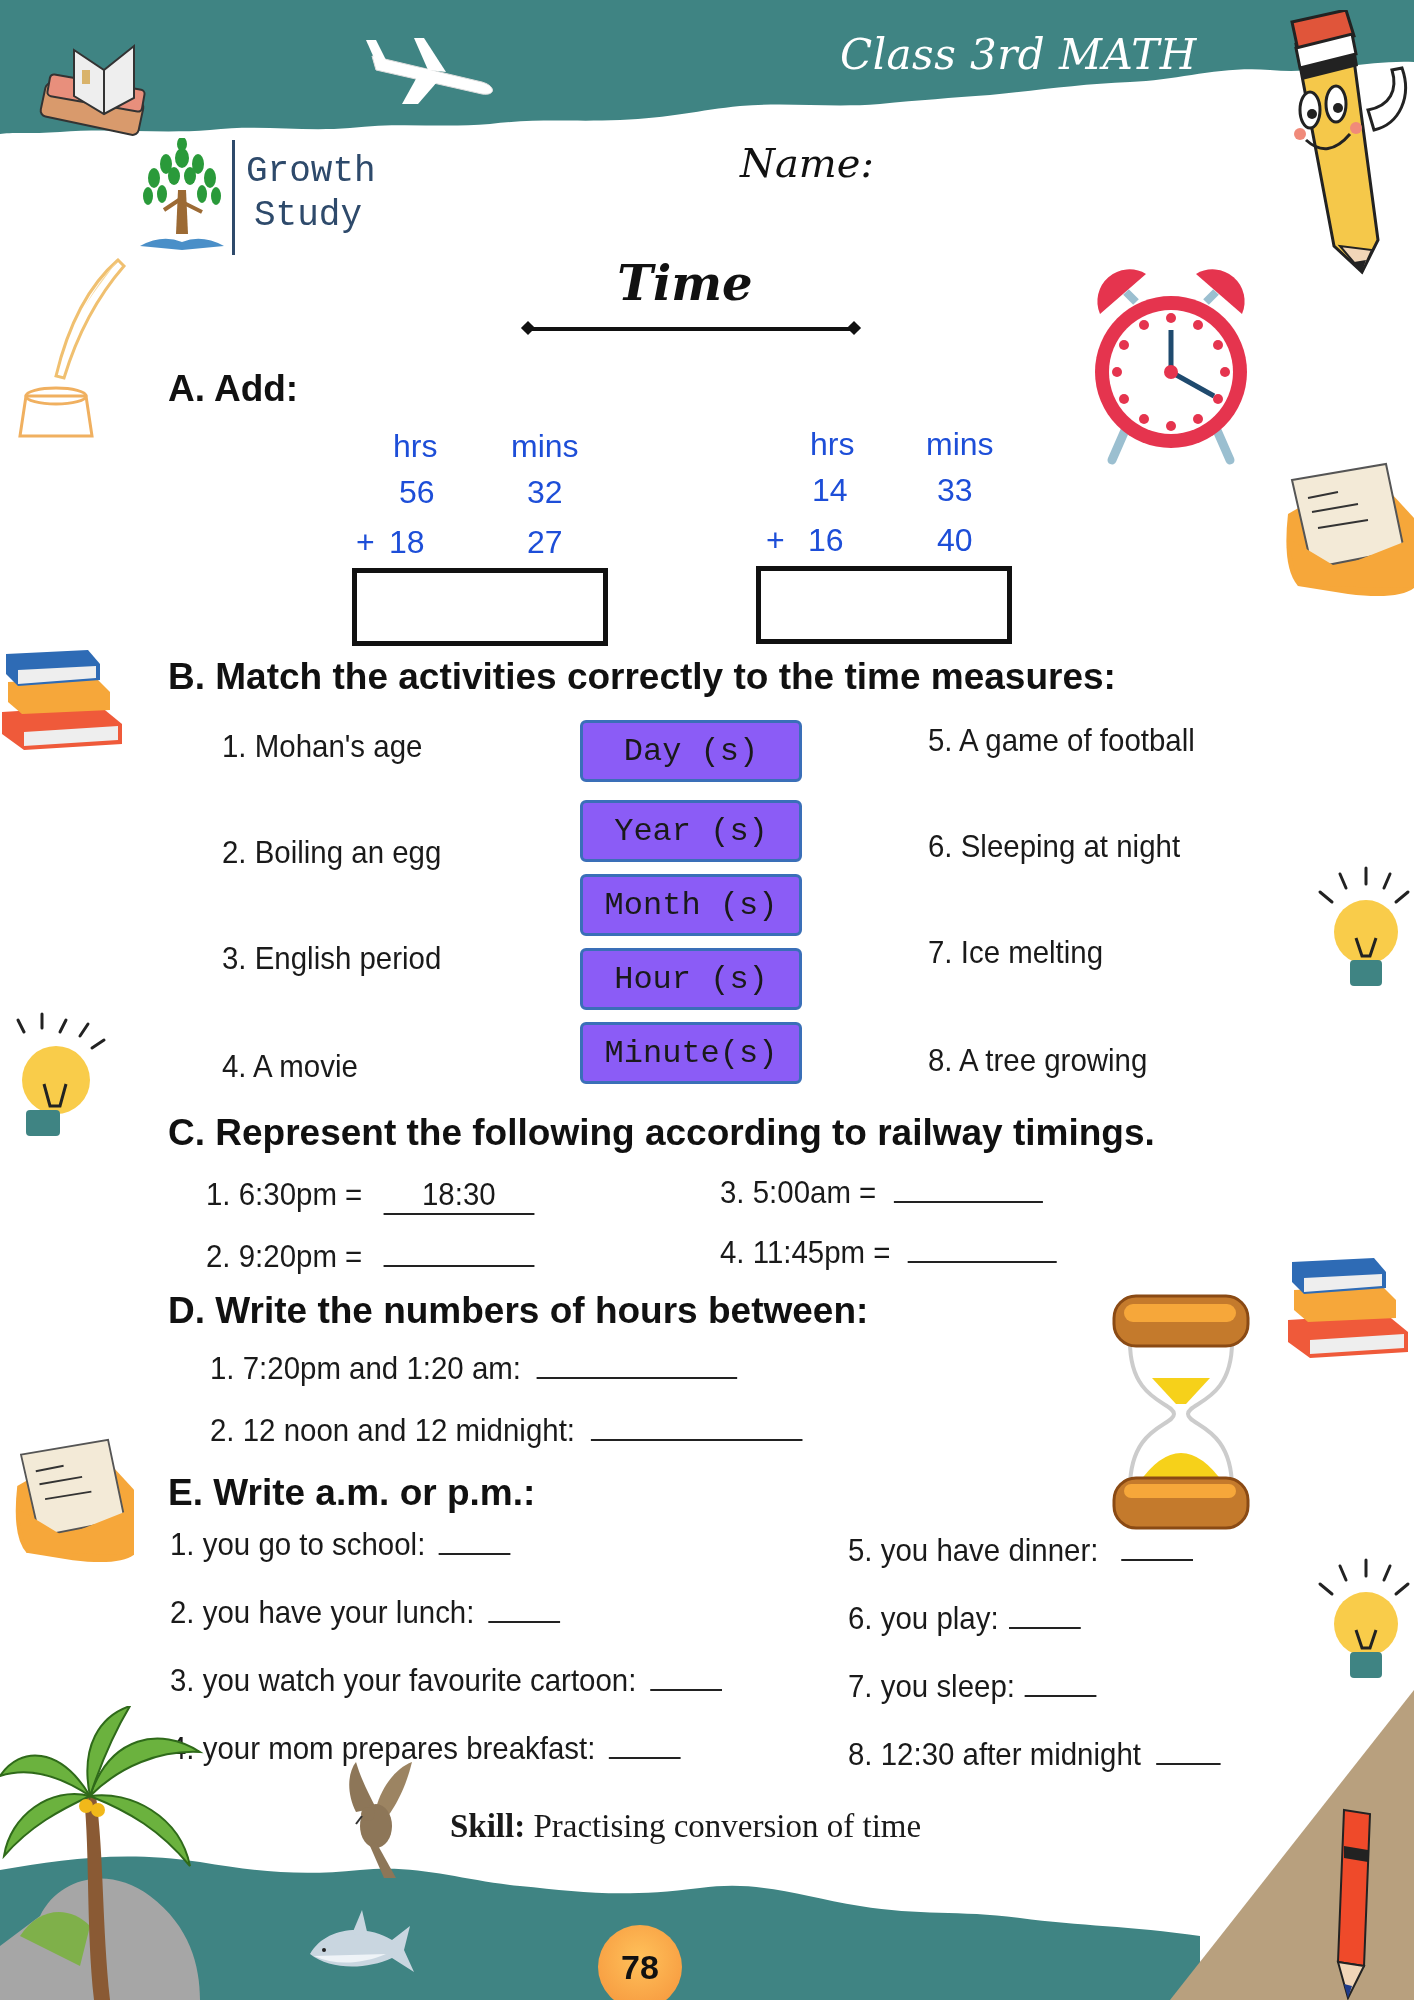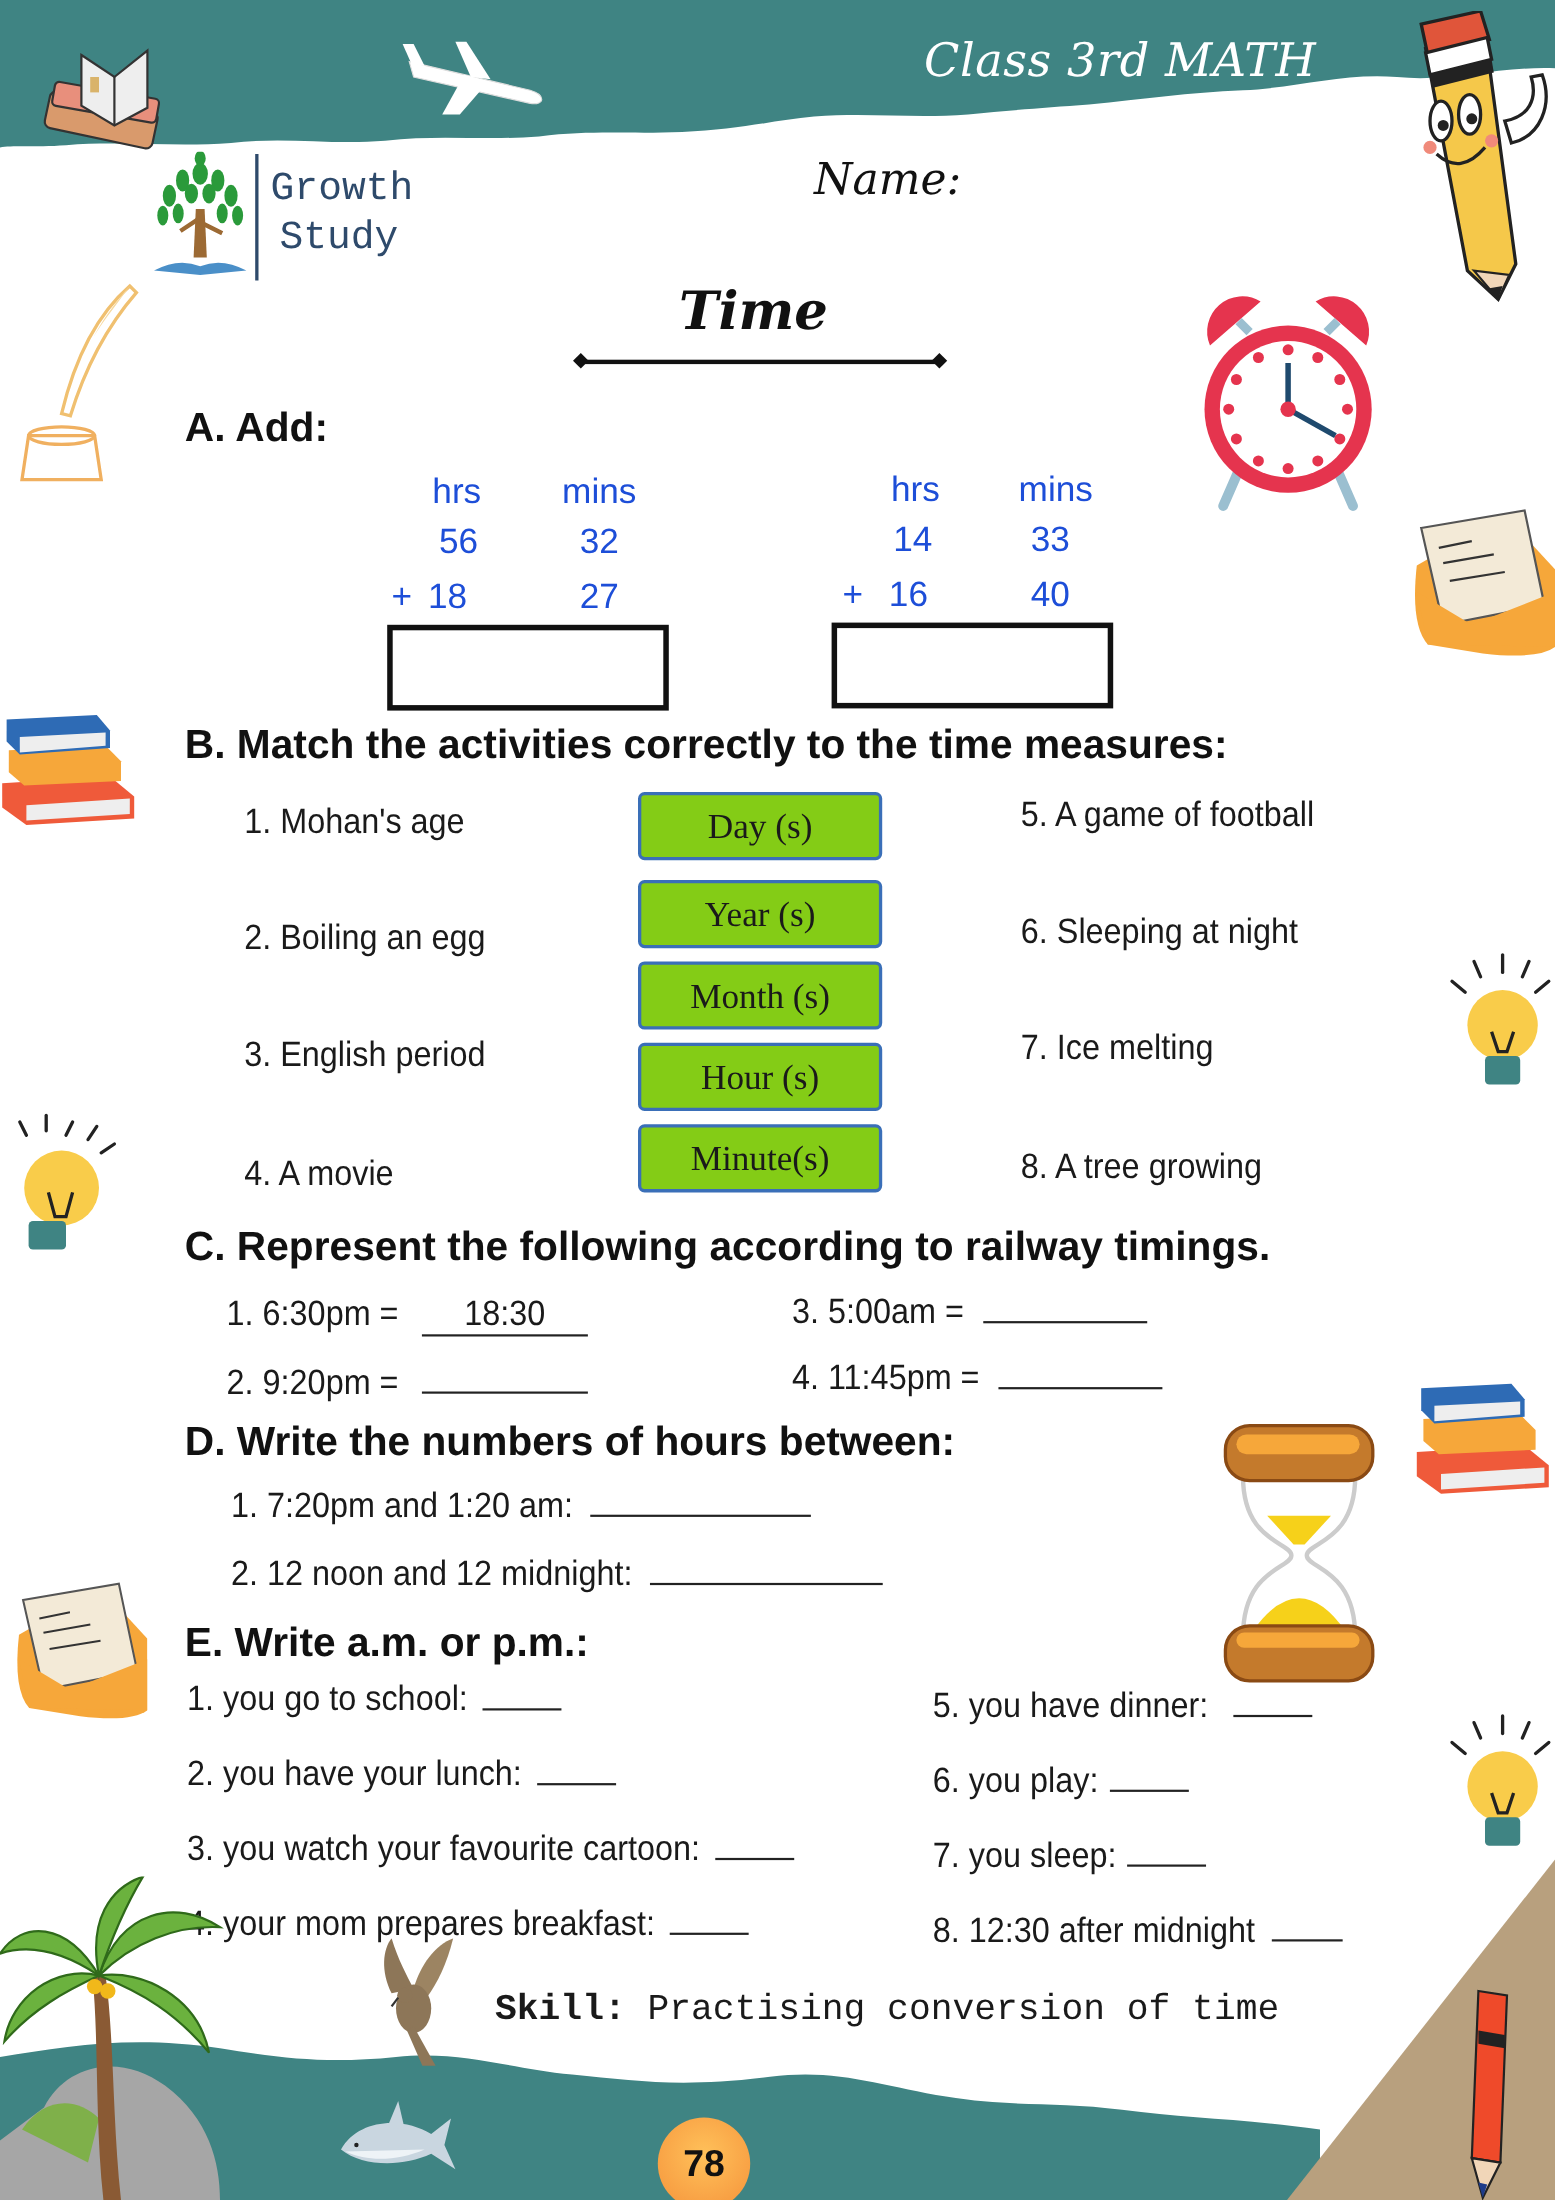--- a/index.html
+++ b/index.html
@@ -12,24 +12,24 @@
   .logo-divider { position: absolute; left: 232px; top: 140px; width: 3px; height: 115px; background: #2e4a6b; }
   .title { position: absolute; left: 0; width: 1370px; text-align: center; top: 255px; font-family: "DejaVu Serif", serif; font-weight: bold; font-style: italic; font-size: 48px; color: #111; }
   .title-rule { position: absolute; left: 528px; top: 327px; width: 326px; height: 4px; background: #111; }
   .title-rule::before, .title-rule::after { content: ""; position: absolute; top: -4px; width: 10px; height: 10px; background: #111; transform: rotate(45deg); }
   .title-rule::before { left: -5px; } .title-rule::after { right: -5px; }
 
   .sec { position: absolute; left: 168px; font-family: Liberation Sans, sans-serif; font-weight: bold; font-size: 37px; color: #111; }
   .txt { position: absolute; font-family: "Liberation Sans", sans-serif; font-size: 32px; color: #1a1a1a; white-space: nowrap; transform: scaleX(0.92); transform-origin: left center; }
   .num { position: absolute; font-family: "Liberation Sans", sans-serif; font-size: 32px; color: #1d4ed8; }
   .ans-box { position: absolute; border: 5px solid #111; background: #fff; }
-  .measure { position: absolute; left: 580px; width: 222px; height: 62px; border: 3px solid #3a6fb8; border-radius: 6px; box-sizing: border-box; display: flex; align-items: center; justify-content: center; font-family: Liberation Serif, serif; font-size: 32px; color: #1a1a1a; background: #84cc16; }
+  .measure { position: absolute; left: 580px; width: 222px; height: 62px; border: 3px solid #3a6fb8; border-radius: 6px; box-sizing: border-box; display: flex; align-items: center; justify-content: center; font-family: Liberation Mono, monospace; font-size: 32px; color: #1a1a1a; background: #8b5cf6; }
   .blank { display: inline-block; border-bottom: 2px solid #222; vertical-align: baseline; }
   .filled { display: inline-block; border-bottom: 2px solid #222; text-align: center; }
-  .skill { position: absolute; left: 450px; top: 1808px; font-family: Liberation Mono, monospace; font-size: 33px; color: #1a1a1a; }
+  .skill { position: absolute; left: 450px; top: 1808px; font-family: Liberation Serif, serif; font-size: 33px; color: #1a1a1a; }
   .skill b { font-weight: bold; }
   .page-badge { position: absolute; left: 598px; top: 1925px; width: 84px; height: 84px; border-radius: 50%; background: radial-gradient(circle at 50% 40%, #ffc15a, #f5923a); display: flex; align-items: center; justify-content: center; font-family: "Liberation Sans", sans-serif; font-size: 34px; font-weight: bold; color: #111; }
 </style>
 </head>
 <body>
 
 <svg class="abs" style="left:0;top:0" width="1414" height="150" viewBox="0 0 1414 150">
   <path class="teal" d="M0,0 H1414 V62 C1360,60 1320,75 1270,70 C1220,66 1180,80 1130,82 C1080,84 1040,90 990,95 C950,98 920,100 880,104 C830,108 790,102 740,106 C700,110 670,118 620,120 C570,122 540,118 490,124 C440,128 400,122 350,128 C300,132 260,124 210,130 C160,134 110,128 60,132 C30,134 10,132 0,134 Z"></path>
 </svg>
 <div class="header-title">Class 3rd MATH</div>

